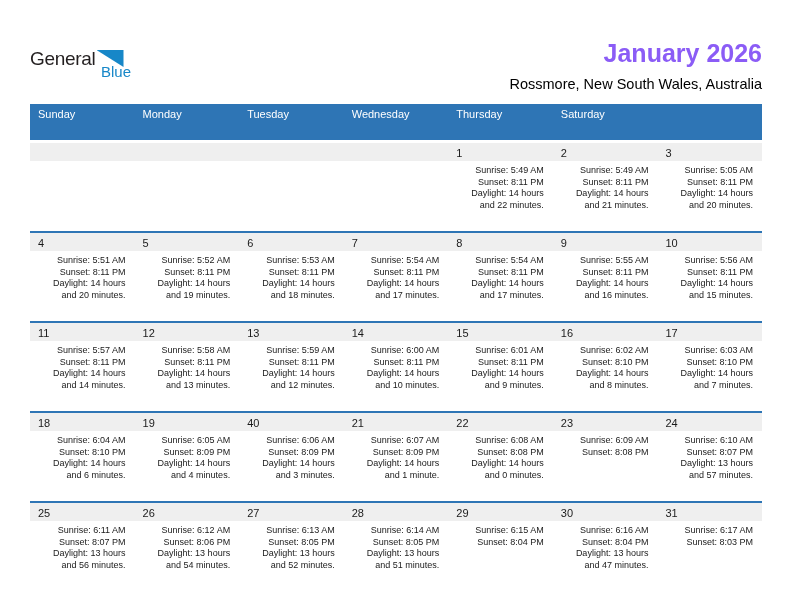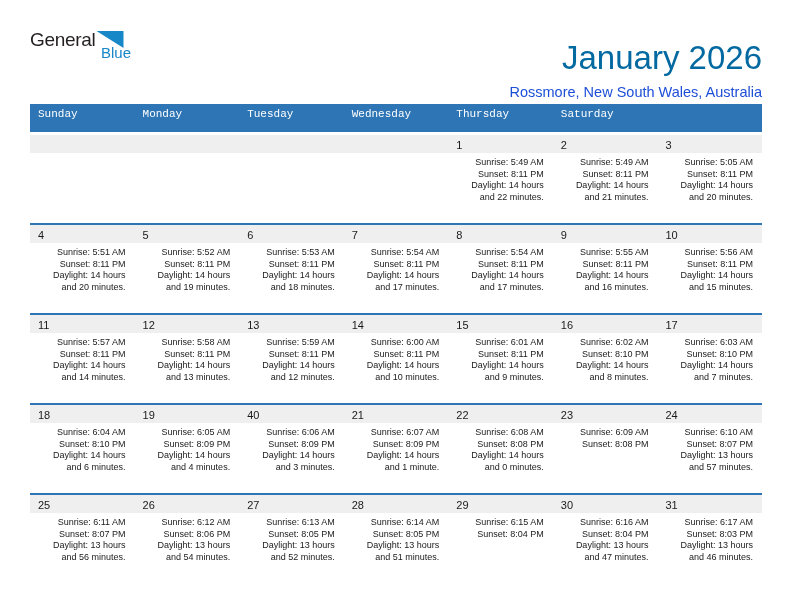--- a/index.html
+++ b/index.html
@@ -9,35 +9,35 @@
     --logo-dark:#231F20;
     --text-dark:#212121;
   }
   *{box-sizing:border-box;}
   html,body{margin:0;padding:0;}
   body{
     width:792px;height:612px;position:relative;background:#ffffff;
     font-family:"Liberation Sans","DejaVu Sans",sans-serif;overflow:hidden;
   }
   
-  .logo{position:absolute;left:30px;top:30px;width:114px;}
+  .logo{position:absolute;left:30px;top:49px;width:114px;}
   .logo-row1{display:flex;align-items:flex-start;}
   .logo-general{font-size:19px;color:var(--logo-dark);letter-spacing:-0.3px;line-height:1;}
   .logo-triangle{width:27px;height:17px;background:var(--logo-blue);
     clip-path:polygon(0 0,100% 0,100% 100%);margin-left:1px;margin-top:1px;}
   .logo-blue-text{font-size:15px;color:var(--logo-blue);text-align:right;
     padding-right:13px;margin-top:-4px;line-height:1;}
   
   .titles{position:absolute;right:30px;top:40px;text-align:right;}
-  .page-title{font-size:33px;font-weight:400;color:#0369a1;margin:0;line-height:1.1;}
-  .page-subtitle{font-size:14.5px;font-weight:400;color:#1d4ed8;margin:9px 0 0;line-height:1.1;}
+  .page-title{font-size:25px;font-weight:700;color:#8b5cf6;margin:0;line-height:1.1;}
+  .page-subtitle{font-size:14.5px;font-weight:400;color:#000000;margin:9px 0 0;line-height:1.1;}
   
   .calendar{position:absolute;left:30px;top:104px;width:732px;}
-  .weekday-row{display:grid;grid-template-columns:repeat(7,1fr);height:28px;
-    background:var(--header-blue);margin-bottom:1px;font-family:Liberation Mono, monospace;}
+  .weekday-row{display:grid;grid-template-columns:repeat(7,1fr);height:36px;
+    background:var(--header-blue);margin-bottom:1px;}
   .weekday-cell{color:#ffffff;font-size:11px;line-height:20px;padding-left:8px;
     overflow:hidden;white-space:nowrap;}
   .week-row{display:grid;grid-template-columns:repeat(7,1fr);height:90px;
     border-top:2px solid var(--header-blue);}
   .week-row.first{border-top-color:#ffffff;}
   .day-cell{overflow:hidden;}
   .day-band{height:18px;background:var(--band-gray);}
   .day-num{font-size:11px;line-height:18px;padding-left:8px;color:#1a1a1a;display:inline-block;}
   .day-details{padding:4px 9px 0 8px;font-size:9px;line-height:11.6px;color:var(--text-dark);text-align:right;}
   .detail-line{margin:0;}
@@ -325,18 +325,17 @@
             <div class="detail-line">Sunrise: 6:16 AM</div>
             <div class="detail-line">Sunset: 8:04 PM</div>
             <div class="detail-line">Daylight: 13 hours and 47 minutes.</div>
           </div>
         </div>
         <div class="day-cell">
           <div class="day-band"><span class="day-num">31</span></div>
           <div class="day-details">
             <div class="detail-line">Sunrise: 6:17 AM</div>
             <div class="detail-line">Sunset: 8:03 PM</div>
-            <div class="detail-line">Daylight: 13 hours and 46 minutes.</div>
           </div>
         </div>
       </div>
     </div>
 </div>
 
 </body></html>

